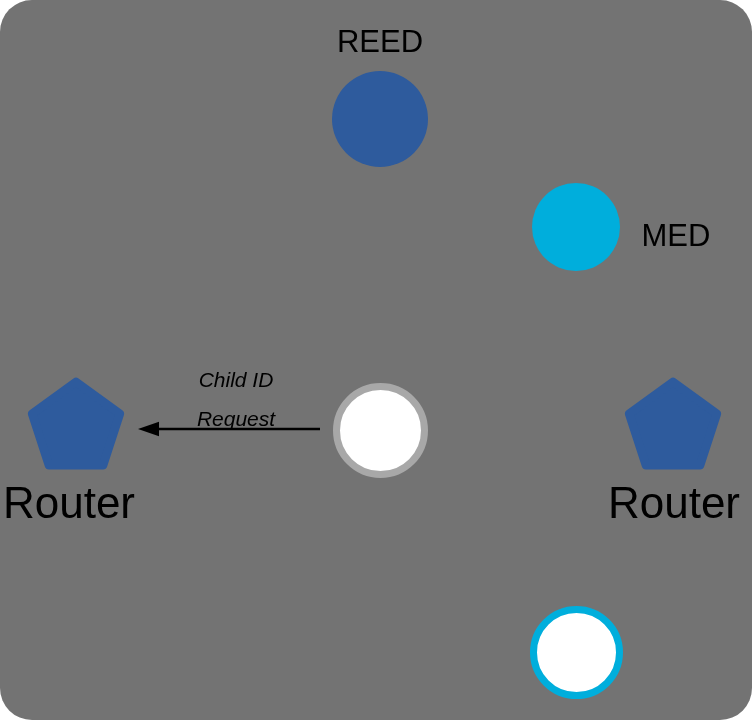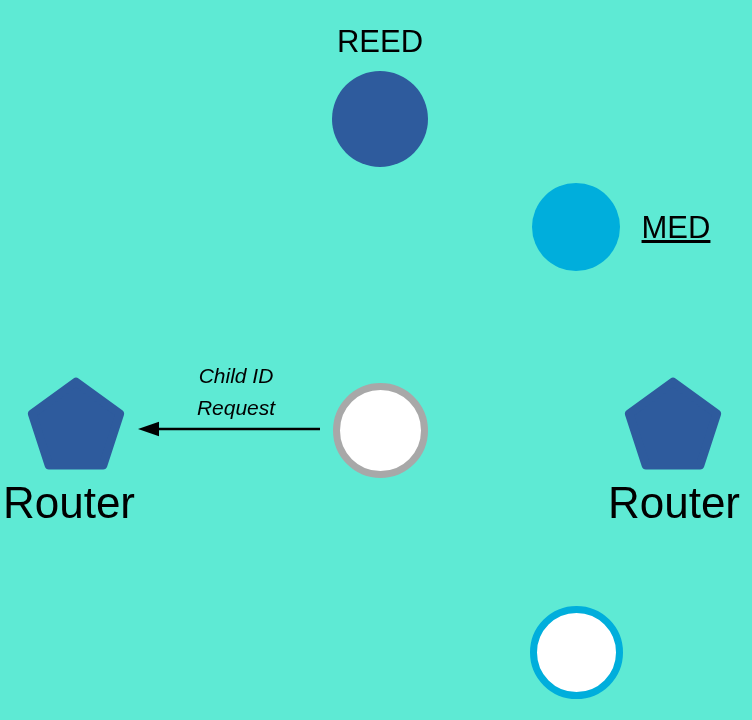--- a/index.html
+++ b/index.html
@@ -5,22 +5,23 @@
   html, body {
     margin: 0;
     padding: 0;
     background: #ffffff;
     font-family: "Liberation Sans", sans-serif;
   }
   .diagram {
     position: relative;
     width: 752px;
     height: 720px;
-    background: #5eead4;
+    background: #737373;
     overflow: hidden;
+    border-radius: 32px;
   }
   .node-label {
     position: absolute;
     color: #000000;
     font-size: 31px;
     line-height: 36px;
     text-align: center;
     white-space: nowrap;
   }
   .router-label {
@@ -38,35 +39,35 @@
   .circle.ring-cyan     { background: #ffffff; border: 7px solid #00AEDC; }
   .pentagon-svg, .arrow-svg {
     position: absolute;
     overflow: visible;
     display: block;
   }
   .edge-label {
     position: absolute;
     color: #000000;
     font-size: 21px;
-    line-height: 32px;
+    line-height: 39px;
     font-style: italic;
     text-align: center;
   }
 </style>
 </head>
 <body>
 
 <div class="diagram">
 
   <div class="node-label" style="left:300px; top:24px; width:160px;">REED</div>
   <div class="circle filled-blue" style="left:332px; top:71px; width:96px; height:96px;"></div>
 
   <div class="circle filled-cyan" style="left:532px; top:183px; width:88px; height:88px;"></div>
-  <div class="node-label" style="left:631px; top:210px; width:90px;text-decoration:underline;">MED</div>
+  <div class="node-label" style="left:631px; top:218px; width:90px;">MED</div>
 
   <div class="circle ring-gray" style="left:333px; top:383px; width:95px; height:95px;"></div>
 
   <div class="edge-label" style="left:171px; top:360px; width:130px;">Child ID Request</div>
   <svg class="arrow-svg" style="left:130px; top:417px;" width="200" height="24" viewBox="0 0 200 24">
     <line x1="190" y1="12" x2="26" y2="12" stroke="#000000" stroke-width="2.6"></line>
     <polygon points="8,12 29,4.8 29,19.2" fill="#000000"></polygon>
   </svg>
 
   <svg class="pentagon-svg" style="left:26px; top:380px;" width="100" height="96" viewBox="0 0 104 100">

